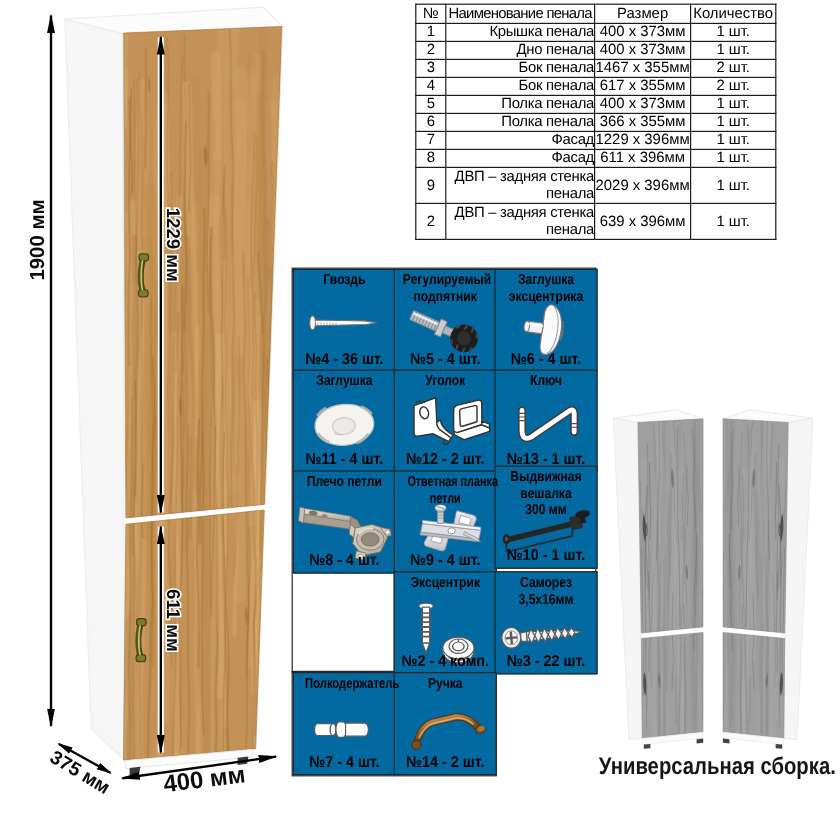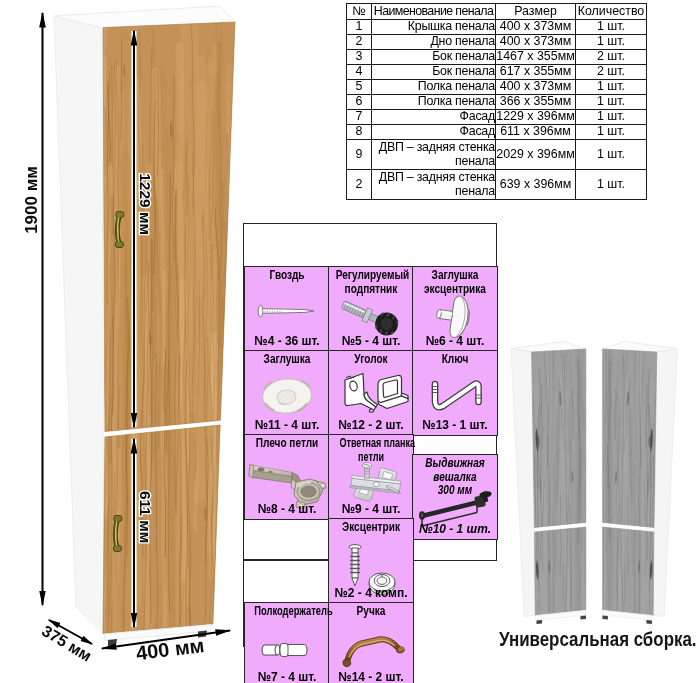--- a/index.html
+++ b/index.html
@@ -1,21 +1,21 @@
 <!DOCTYPE html>
 <html><head><meta charset="utf-8">
 <style>
 html,body{margin:0;padding:0;background:#fff;}
 #page{position:relative;width:700px;height:683px;background:#fff;overflow:hidden;
  font-family:"Liberation Sans",sans-serif;}
 #parts{position:absolute;left:346px;top:3px;border-collapse:collapse;table-layout:fixed;width:300px;}
 #parts td,#parts th{border:1px solid #1a1a1a;font-size:12.4px;font-weight:400;color:#000;
  padding:0;text-align:center;overflow:hidden;line-height:1.1;white-space:nowrap;}
 #parts .nm{text-align:right;padding-left:3px;white-space:normal;line-height:1.12;letter-spacing:-0.25px;}
-.cell{position:absolute;width:84px;height:84px;border:1px solid #262626;box-sizing:content-box;background:#f0abfc;margin-top:42px;}
+.cell{position:absolute;width:84px;height:84px;border:1px solid #262626;box-sizing:content-box;background:#0369a1;}
 .cell .t{position:absolute;top:2px;left:0;width:100%;text-align:center;font-weight:bold;font-size:12px;line-height:1.13;color:#000;transform:scaleX(0.84);transform-origin:50% 0;white-space:nowrap;z-index:3;}
 .cell .q{position:absolute;bottom:3px;left:0;width:100%;text-align:center;font-weight:bold;font-size:13px;color:#000;transform:scaleX(0.92);transform-origin:50% 100%;white-space:nowrap;z-index:3;}
 .cell svg{position:absolute;}
 #gridframe{position:absolute;border:1px solid #262626;pointer-events:none;}
 #caption{position:absolute;left:482px;top:628px;width:220px;text-align:center;white-space:nowrap;
  font-weight:bold;font-size:20px;color:#161616;transform:scaleX(0.845);transform-origin:50% 0;}
 </style></head>
 <body>
 <div id="page">
 
@@ -614,21 +614,21 @@
 <ellipse cx="23.8" cy="7.5" rx="6" ry="3.4" fill="#e7e9ed" stroke="#85878e" stroke-width="0.9"></ellipse>
 <ellipse cx="23.8" cy="6.5" rx="6" ry="3" fill="#f4f5f7" stroke="#85878e" stroke-width="0.7"></ellipse>
 <line x1="19.5" y1="5.5" x2="28" y2="7.5" stroke="#7e8087" stroke-width="1.1"></line>
 <path d="M50,33 L64,40 L68,44 L62,42.5 L49,36 Z" fill="#d4d6db" stroke="#85878e" stroke-width="0.8"></path>
 <path d="M68,44 L64,40 L66,41 Z" fill="#6f7177"></path>
 </g>
       </svg>
 <div class="q">№9 - 4 шт.</div>
 </div>
 
-<div class="cell" style="left:412px;top:412px;font-style:italic;">
+<div class="cell" style="left:412px;top:388px;">
 <div class="t">Выдвижная<br>вешалка<br>300 мм</div>
 <svg width="80" height="44" viewBox="0 0 80 44" style="left:2px;top:30px">
 <path d="M7,31 L64,17" stroke="#262626" stroke-width="4.6" stroke-linecap="round"></path>
 <rect x="60" y="11" width="10" height="11" rx="2" fill="#2c2c2c" transform="rotate(-10 65 16)"></rect>
 <ellipse cx="70.5" cy="9.5" rx="6.2" ry="3.2" fill="#1d1d1d" transform="rotate(-10 70.5 9.5)"></ellipse>
 <rect x="68.2" y="11" width="4.6" height="6" fill="#1d1d1d" transform="rotate(-10 70.5 14)"></rect>
 <path d="M7,33 L7,38.5 Q7,41 10,40.3 L62,27.5" fill="none" stroke="#2c2c2c" stroke-width="1.5"></path>
 <line x1="62" y1="22" x2="62" y2="27.5" stroke="#2c2c2c" stroke-width="1.5"></line>
 <ellipse cx="7" cy="30.5" rx="3" ry="4.2" fill="#242424"></ellipse>
 <ellipse cx="7" cy="30.2" rx="1.2" ry="1.9" fill="#555"></ellipse>
@@ -652,20 +652,40 @@
 <ellipse cx="43" cy="39" rx="13" ry="9"></ellipse>
 <path d="M43,31.5 a7.8,6 0 1 0 0.1,0" fill="none"></path>
 <path d="M43,34 a4.8,3.7 0 1 1 -0.1,0" fill="none"></path>
 <path d="M35,46.5 C38,50 48,50 51,46.5" fill="none"></path>
 <line x1="43" y1="31.5" x2="43" y2="34"></line>
 </g>
       </svg>
 <div class="q">№2 - 4 комп.</div>
 </div>
 
+<div class="cell" style="left:412px;top:476px;">
+<div class="t">Саморез<br>3,5х16мм</div>
+<svg width="78" height="38" viewBox="0 0 78 38" style="left:3px;top:33px">
+<g transform="rotate(-5 39 19)">
+<ellipse cx="10" cy="19" rx="8" ry="8.6" fill="#ececec" stroke="#5a5a5a" stroke-width="1"></ellipse>
+<ellipse cx="10" cy="19" rx="5.2" ry="5.8" fill="#f6f6f6" stroke="#8a8a8a" stroke-width="0.7"></ellipse>
+<g stroke="#5a5a5a" stroke-width="2">
+            <line x1="10" y1="13.8" x2="10" y2="24.2"></line>
+            <line x1="5.2" y1="19" x2="14.8" y2="19"></line>
+          </g>
+<path d="M18,15.5 L23,15 L23,23 L18,22.5 Z" fill="#f2f2f2" stroke="#5a5a5a" stroke-width="1"></path>
+<path d="M23,15 L23,23 L60,20.8 L70,19 L60,17.2 Z" fill="#f6f6f6" stroke="#5a5a5a" stroke-width="1"></path>
+<g stroke="#5a5a5a" stroke-width="1" fill="#f2f2f2">
+<path d="M24,19.1 L26.8,12.8 L29.6,19.1 L32.4,13 L35.2,19.1 L38,13.3 L40.8,19.1 L43.6,13.6 L46.4,19.1 L49.2,13.9 L52,19.1 L54.8,14.3 L57.6,19.1 L60.4,14.9 L63.2,19.1"></path>
+<path d="M24,19 L26.8,25.2 L29.6,19 L32.4,25 L35.2,19 L38,24.7 L40.8,19 L43.6,24.4 L46.4,19 L49.2,24.1 L52,19 L54.8,23.7 L57.6,19 L60.4,23.1 L63.2,19"></path>
+</g>
+        </g>
+      </svg>
+<div class="q">№3 - 22 шт.</div>
+</div>
 
 <div class="cell" style="left:244px;top:560px;">
 <div class="t" style="transform:scaleX(0.78)">Полкодержатель</div>
 <svg width="56" height="26" viewBox="0 0 56 26" style="left:13px;top:34px">
 <g fill="#ffffff" stroke="#5a5a5a" stroke-width="1.1">
 <ellipse cx="6.5" cy="13" rx="2.4" ry="5"></ellipse>
 <rect x="6.5" y="8" width="13" height="10" fill="#ffffff" stroke="none"></rect>
 <line x1="6.5" y1="8" x2="19.5" y2="8"></line>
           <line x1="6.5" y1="18" x2="19.5" y2="18"></line>
 <ellipse cx="19.5" cy="13" rx="2.4" ry="5"></ellipse>

